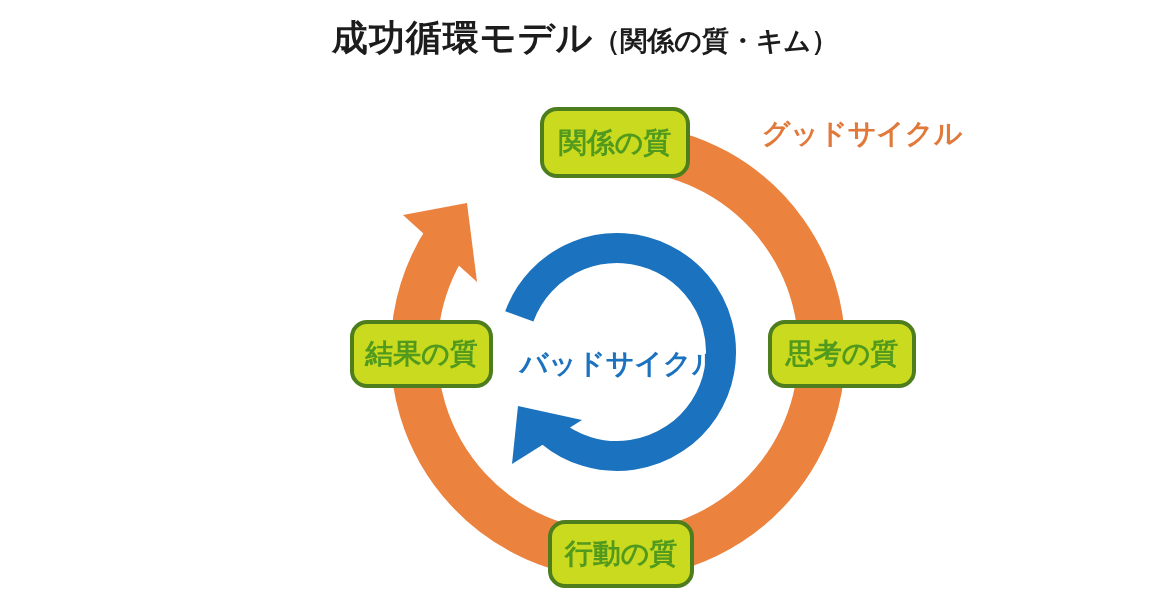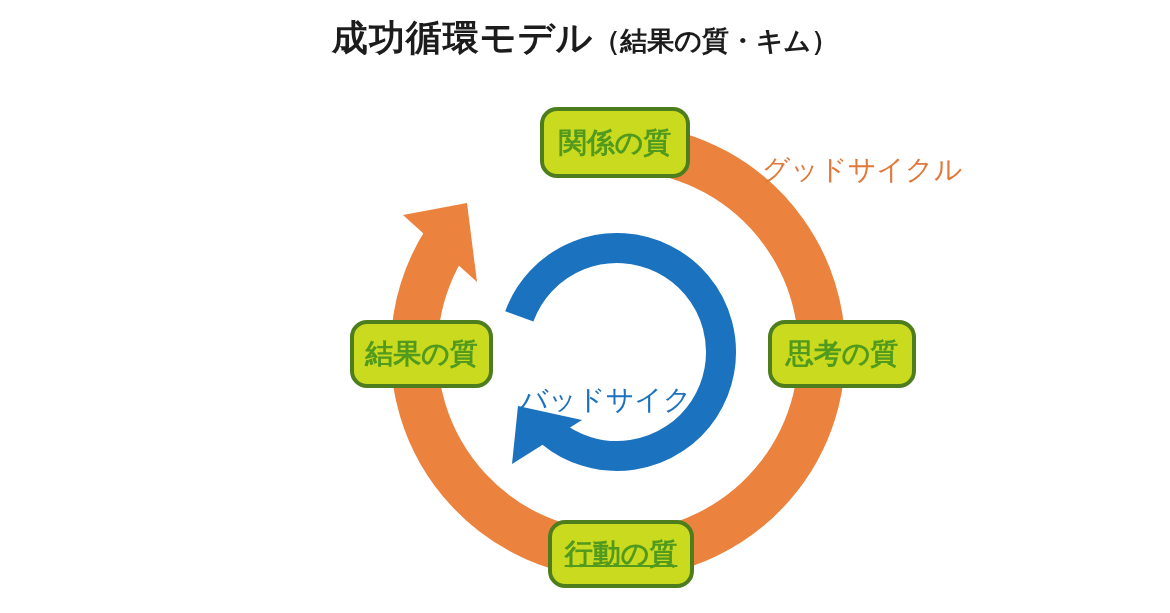--- a/index.html
+++ b/index.html
@@ -57,49 +57,48 @@
     background: var(--node-fill, #CADB1F);
     border: 4px solid var(--node-border, #4E7D1E);
     border-radius: 17px;
     color: var(--node-text, #529A1E);
     font-size: 28px;
     font-weight: bold;
     white-space: nowrap;
   }
   .node-top    { left: 540px; top: 107px; width: 150px; height: 71px; }
   .node-right  { left: 768px; top: 320px; width: 148px; height: 68px; }
-  .node-bottom { left: 548px; top: 520px; width: 146px; height: 68px; text-decoration: underline; }
+  .node-bottom { left: 548px; top: 520px; width: 146px; height: 68px; }
   .node-left   { left: 328px; top: 320px; width: 143px; height: 68px; margin-left: 22px; }
 
   .cycle-label {
     position: absolute;
     z-index: 3;
-    font-weight: normal;
+    font-weight: bold;
     white-space: nowrap;
     text-align: center;
-    margin-top: 36px;
   }
   .good-label {
     left: 742px; top: 115px; width: 240px;
     font-size: 28px;
     color: var(--good-cycle-label, #E0793A);
   }
   .bad-label {
     left: 460px; top: 345px; width: 320px;
     font-size: 28px;
     color: var(--bad-cycle, #1B72BE);
   }
 </style>
 </head>
 <body>
 
 <div class="canvas">
 
   <div class="title">
-    <span class="main">成功循環モデル</span><span class="sub">（結果の質・キム）</span>
+    <span class="main">成功循環モデル</span><span class="sub">（関係の質・キム）</span>
   </div>
 
   <svg class="arrows" width="1170" height="613" viewBox="0 0 1170 613">
 
     <g>
       <path class="good-arc" d="M 635.8 147.8 A 204 204 0 1 1 446.9 239.9"></path>
       <polygon class="good-head" points="467,203 403,215 477,282"></polygon>
     </g>
 
     <g>

